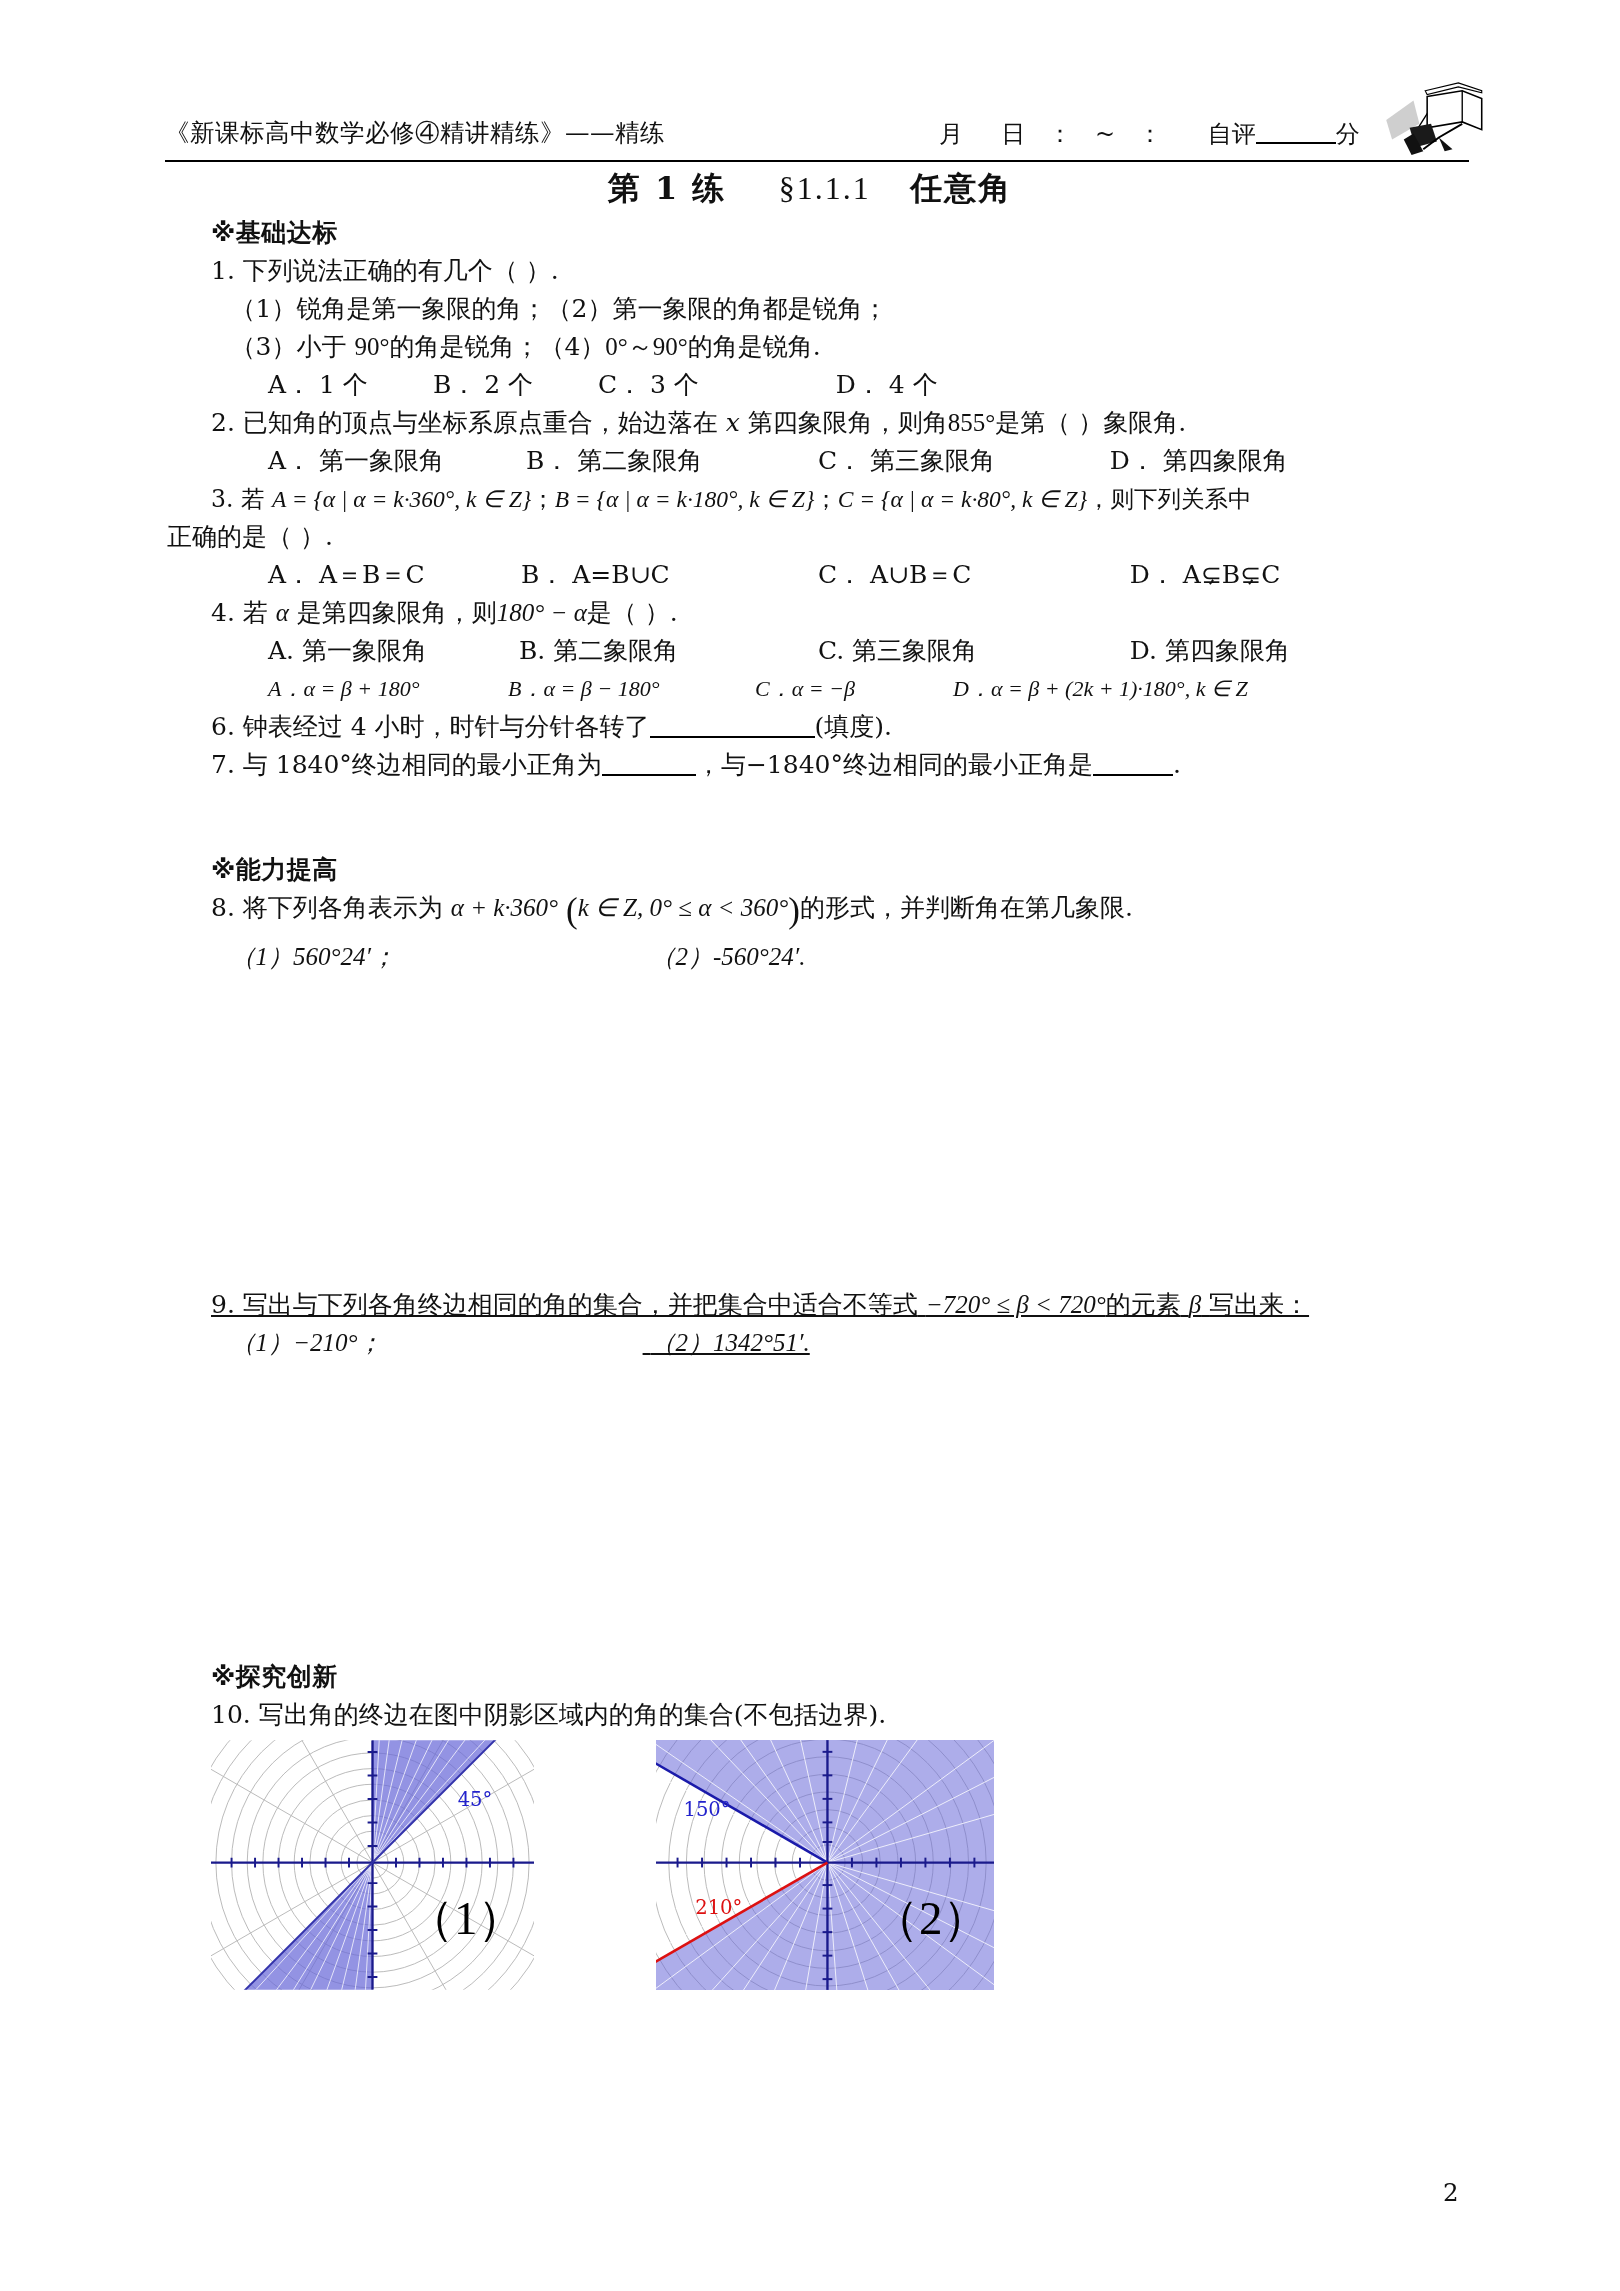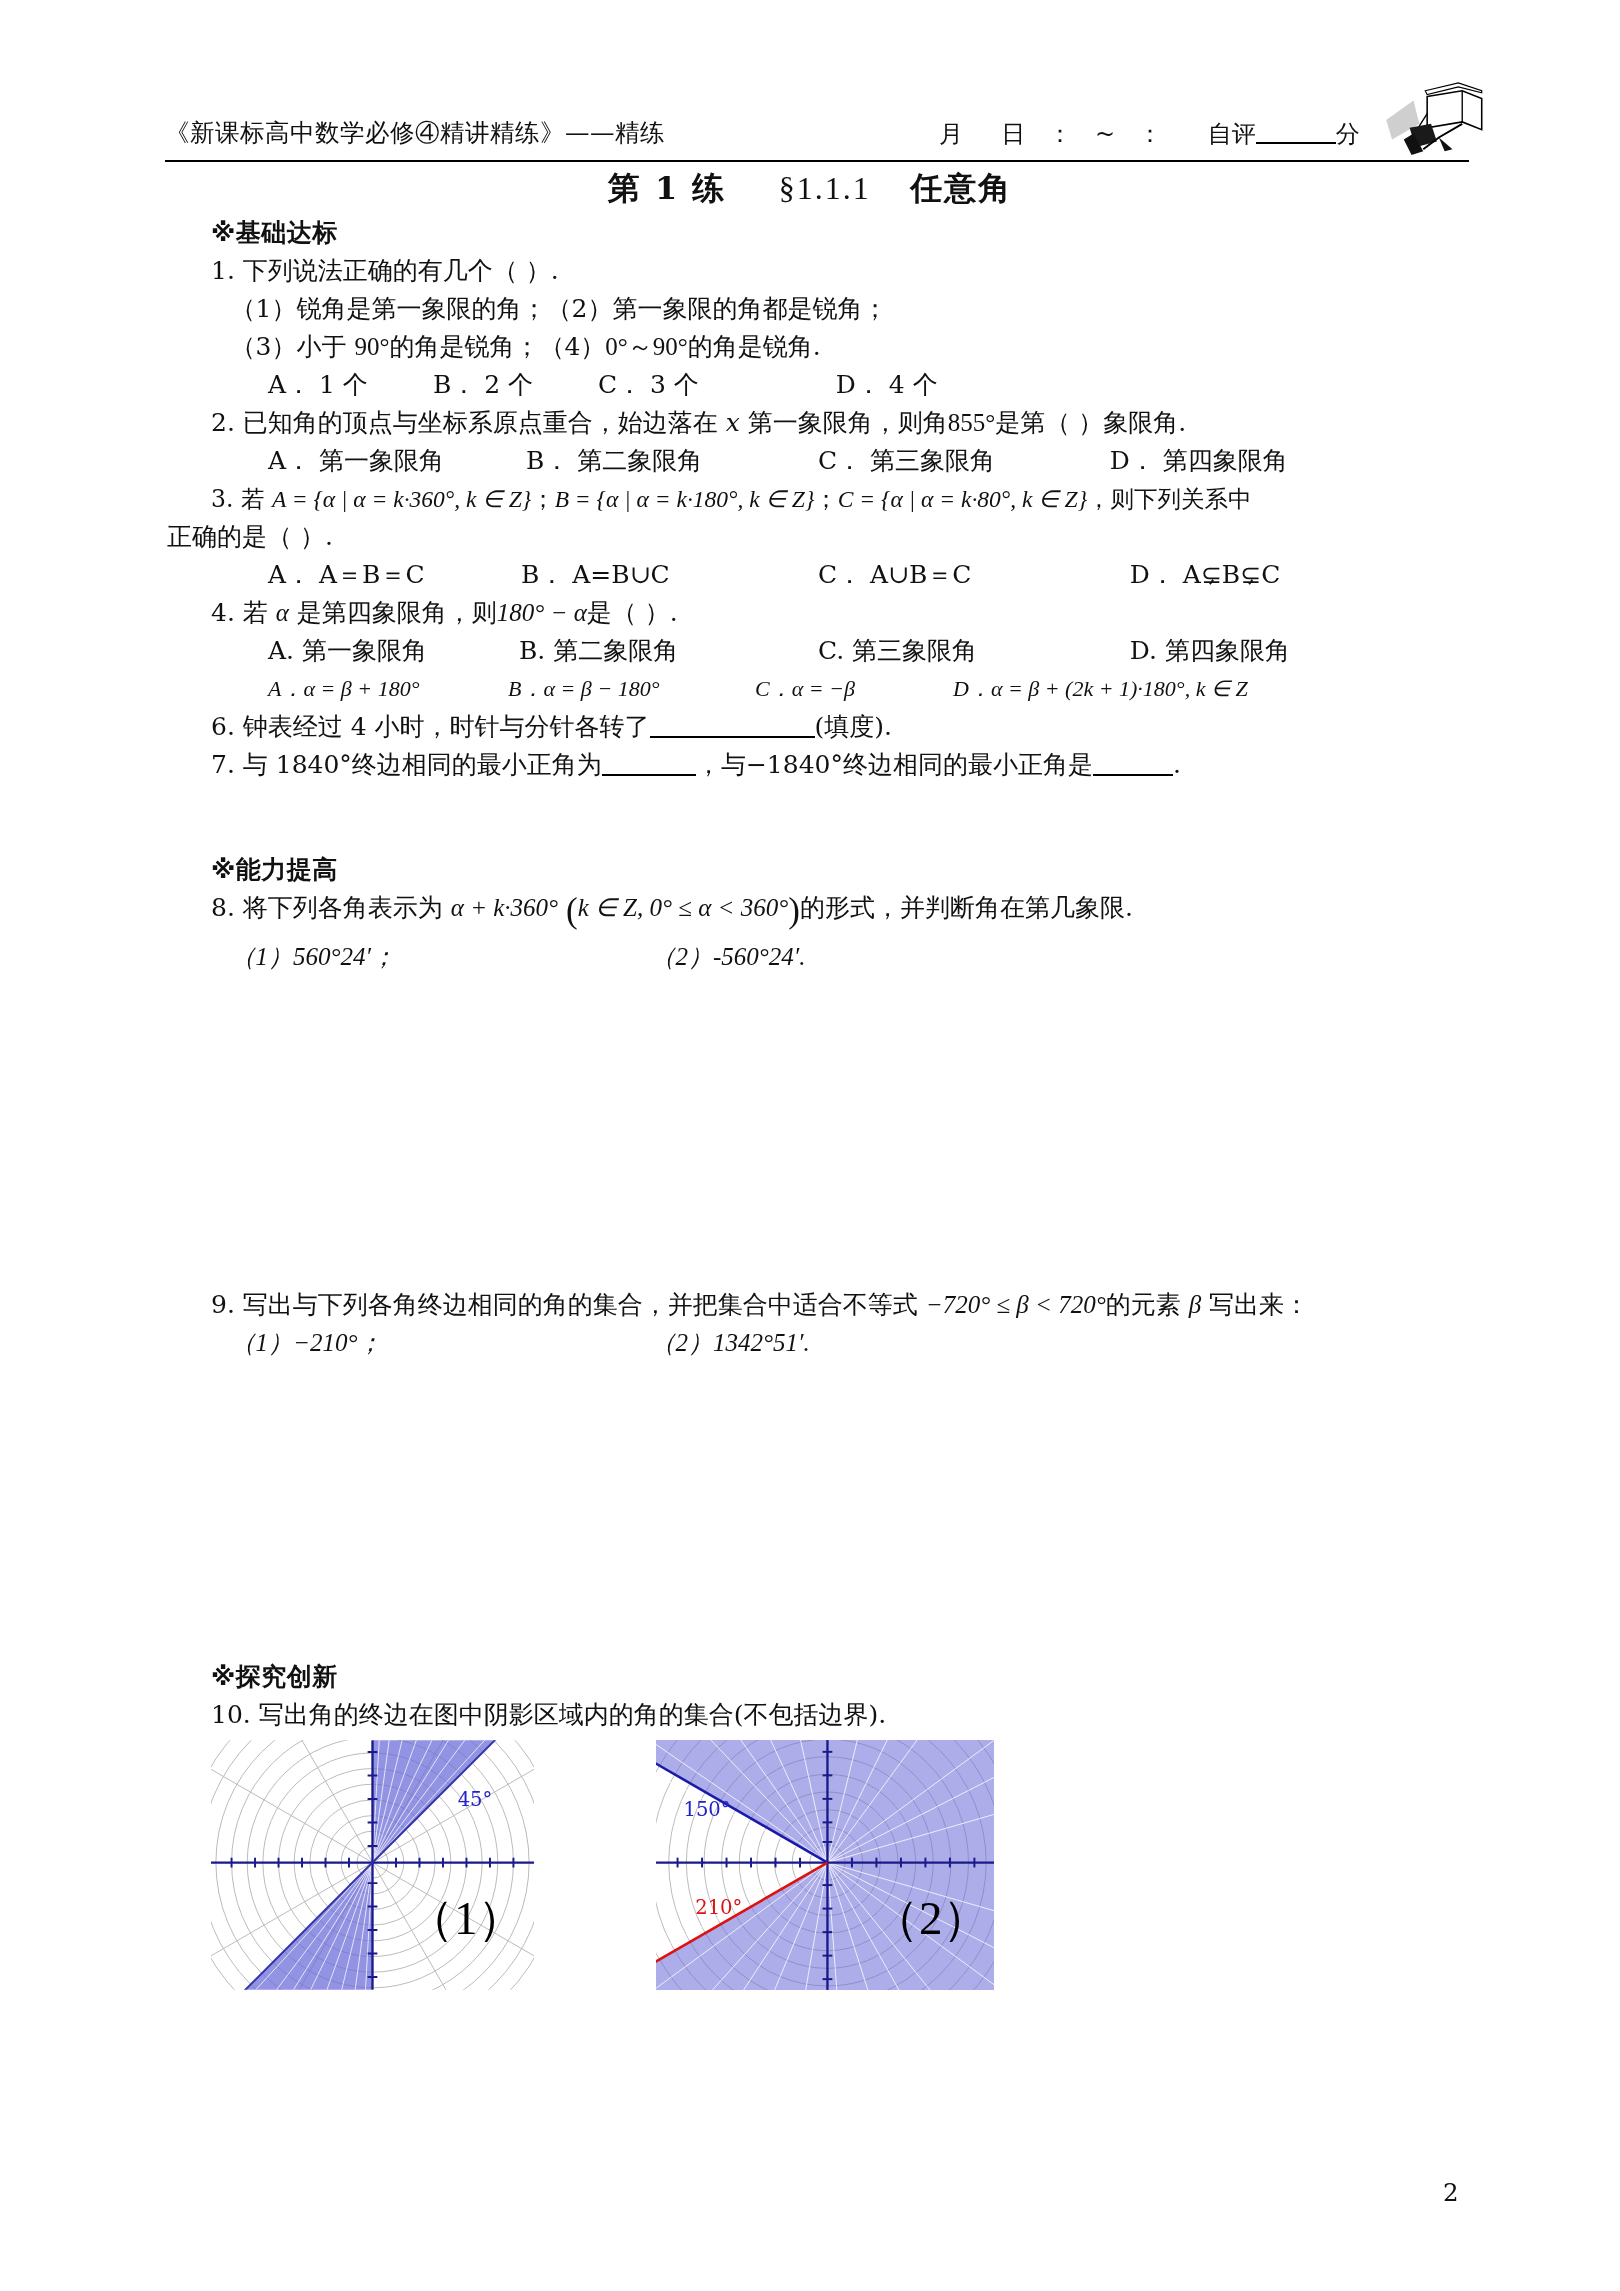--- a/index.html
+++ b/index.html
@@ -194,21 +194,21 @@
     <div class="opt-row indent2">
       <span style="display:inline-block;width:157px">A． 1 个</span>
       <span style="display:inline-block;width:157px">B． 2 个</span>
       <span style="display:inline-block;width:230px">C． 3 个</span>
       <span style="display:inline-block;">D． 4 个</span>
     </div>
 
     <div class="qline">
       <span>2. 已知角的顶点与坐标系原点重合，始边落在</span>
       <span class="mi">x</span>
-      <span>第一象限角，则角</span><span class="math up">855°</span><span>是第（      ）象限角.</span>
+      <span>第四象限角，则角</span><span class="math up">855°</span><span>是第（      ）象限角.</span>
     </div>
 
     <div class="opt-row indent2">
       <span style="display:inline-block;width:250px">A． 第一象限角</span>
       <span style="display:inline-block;width:284px">B． 第二象限角</span>
       <span style="display:inline-block;width:284px">C． 第三象限角</span>
       <span style="display:inline-block;">D． 第四象限角</span>
     </div>
 
     <div class="qline" style="font-size:23.5px;">
@@ -263,21 +263,21 @@
       <span class="math">α + k·360°</span>
       <span class="bigparen">(</span><span class="math">k ∈ Z, 0° ≤ α &lt; 360°</span><span class="bigparen">)</span><span>的形式，并判断角在第几象限.</span>
     </div>
 
     <div class="qline indent1" style="margin-top:7.8px;">
       <span class="math" style="display:inline-block;width:412px">（1）560°24′；</span>
       <span class="math">（2）-560°24′.</span>
     </div>
   </div>
 
-  <div class="body-text" style="top:1286px;">
+  <div class="body-text" style="top:1286px;text-decoration:underline;">
     <div class="qline">
       <span>9. 写出与下列各角终边相同的角的集合，并把集合中适合不等式</span>
       <span class="math">−720° ≤ β &lt; 720°</span><span>的元素</span>
       <span class="math">β</span>
       <span>写出来：</span>
     </div>
     <div class="qline indent1">
       <span class="math" style="display:inline-block;width:412px">（1）−210°；</span>
       <span class="math">（2）1342°51′.</span>
     </div>

